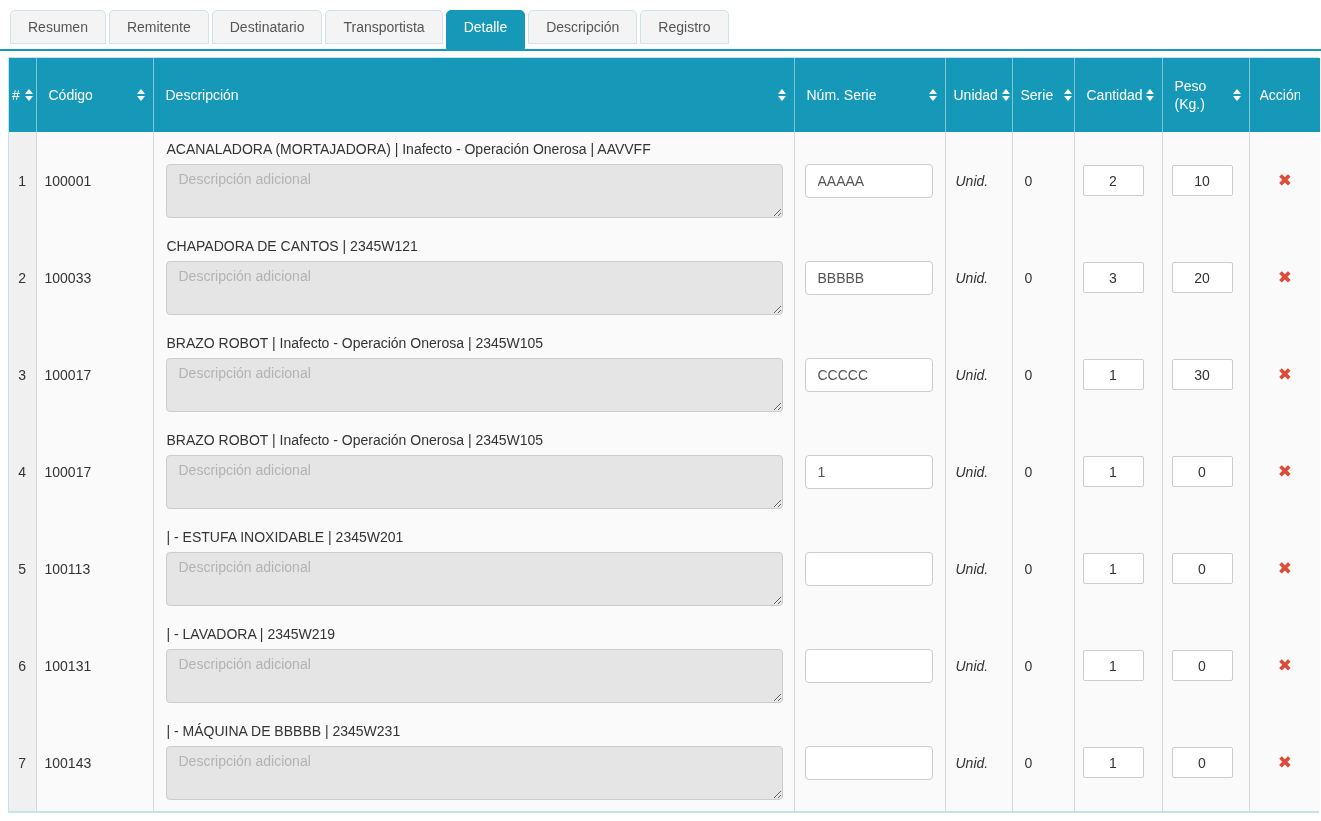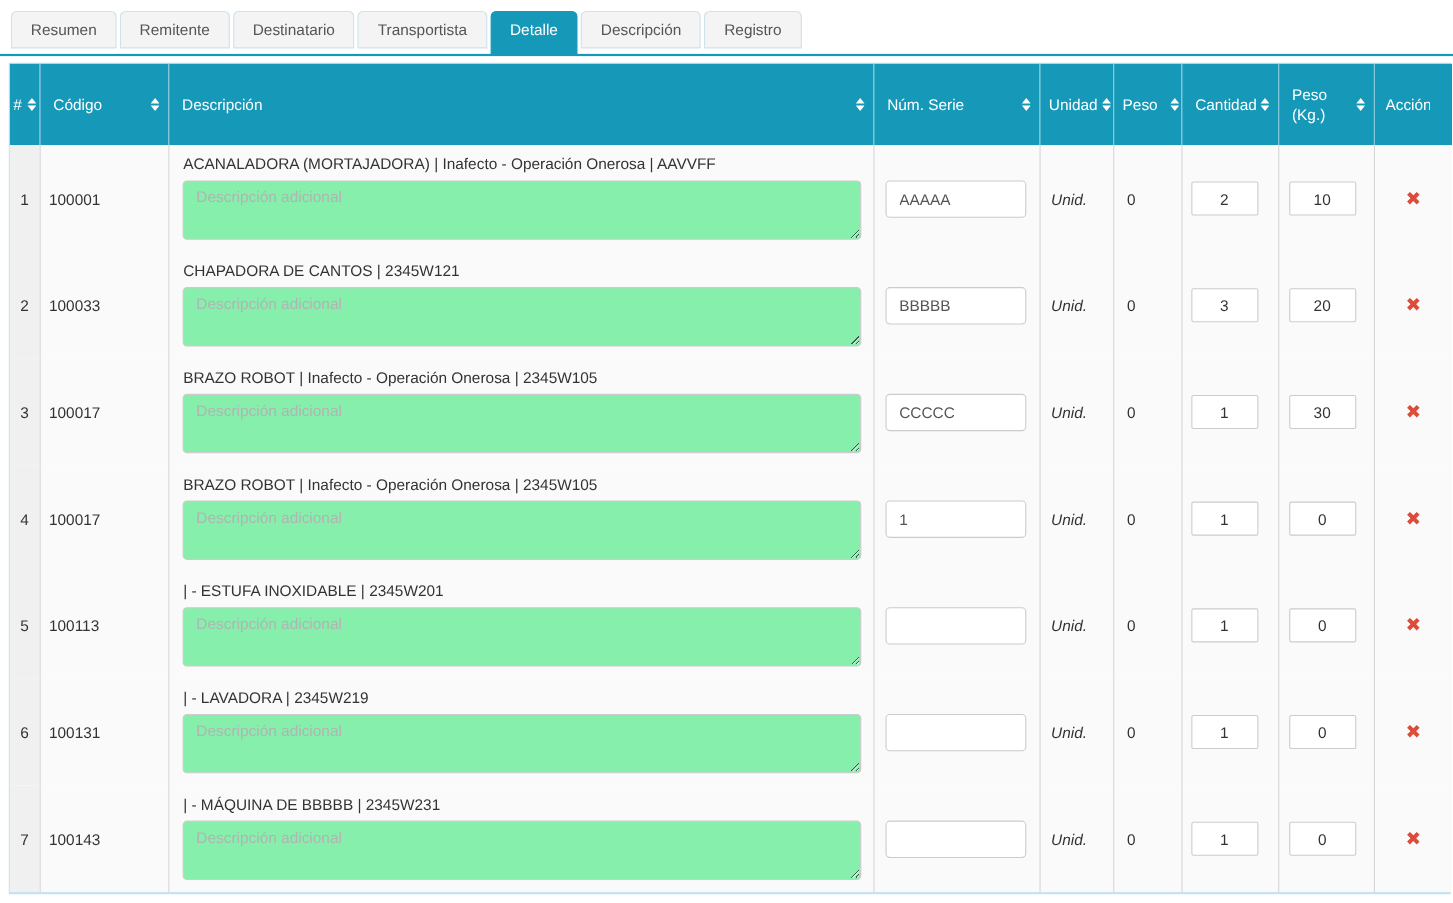--- a/index.html
+++ b/index.html
@@ -58,21 +58,21 @@
     height:97px;vertical-align:middle;background:var(--row-bg);
     border-left:1px solid var(--cell-border);padding:0 8px;
   }
   tbody td:first-child{border-left:none;background:var(--numcol-bg);text-align:center;padding:0 2px;}
   td.col-codigo{}
   td.col-desc{padding:9px 11px 0 12px;vertical-align:top;}
   .desc-title{line-height:17px;margin:0 0 6px 1px;color:#333;}
   .desc-textarea{
     display:block;width:100%;height:54px;resize:both;
     border:1px solid var(--input-border);border-radius:4px;
-    padding:6px 12px;background:#86efac;color:#555;
+    padding:6px 12px;background:#e5e5e5;color:#555;
     font-family:"Liberation Sans","DejaVu Sans",sans-serif;font-size:14px;
   }
   .desc-textarea::placeholder{color:#b3b3b3;}
   td.col-serie{padding-left:10px;}
   .serie-input{
     width:128px;height:34px;border:1px solid var(--input-border);border-radius:4px;
     padding:6px 12px;background:#fff;color:#555;
     font-family:"Liberation Sans","DejaVu Sans",sans-serif;font-size:14px;
   }
   td.col-unidad{padding-left:10px;font-style:italic;}
@@ -155,21 +155,21 @@
     <span class="th-inner">
       <span class="th-label">Unidad</span>
       <span class="sort-icon">
         <span class="up"></span>
         <span class="down"></span>
       </span>
     </span>
   </th>
           <th class="col-stock">
     <span class="th-inner">
-      <span class="th-label">Peso</span>
+      <span class="th-label">Serie</span>
       <span class="sort-icon">
         <span class="up"></span>
         <span class="down"></span>
       </span>
     </span>
   </th>
           <th class="col-cantidad">
     <span class="th-inner">
       <span class="th-label">Cantidad</span>
       <span class="sort-icon">

